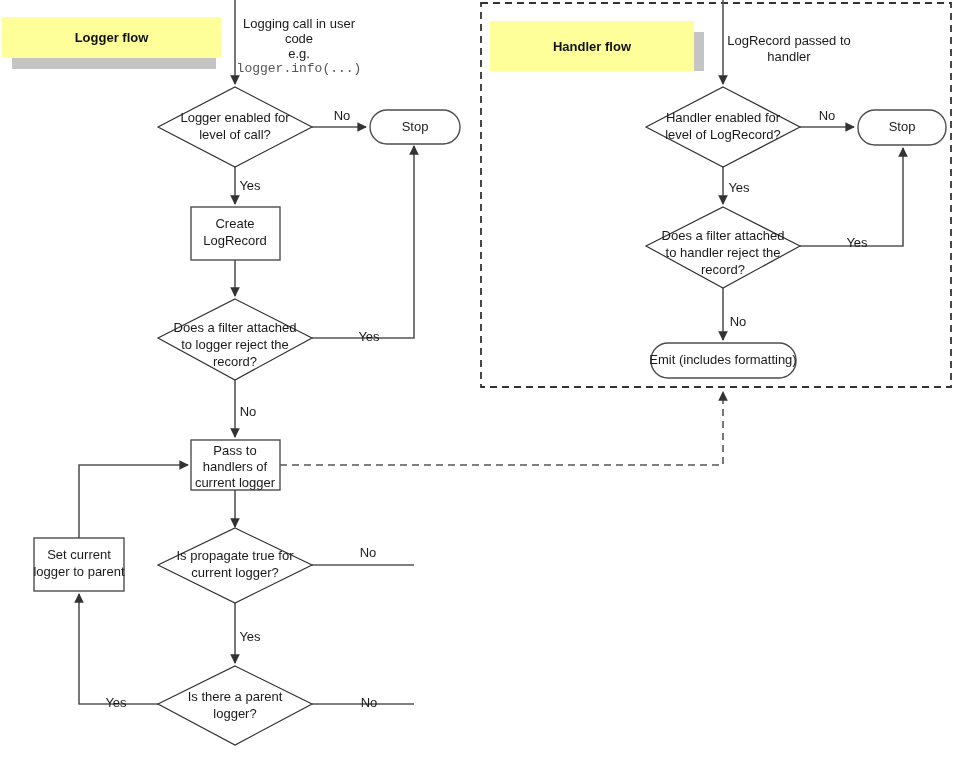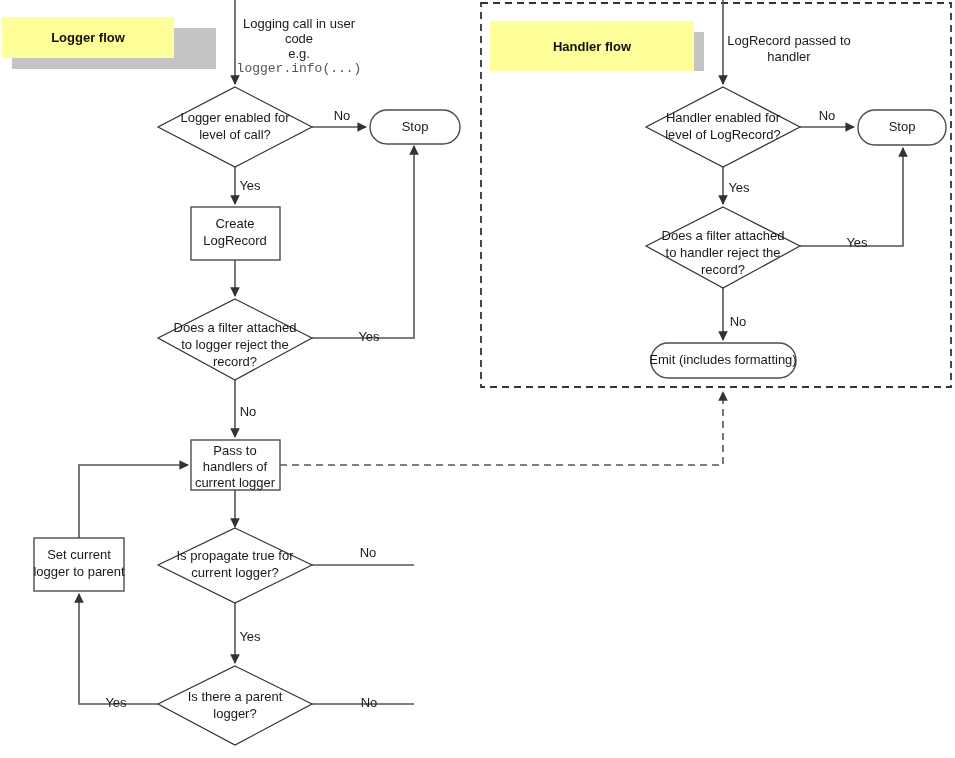--- a/index.html
+++ b/index.html
@@ -85,21 +85,21 @@
     font-weight: bold;
     color: #111111;
   }
 </style>
 </head>
 <body>
 
 <div id="canvas">
 
   <div class="banner-shadow" style="left:12px; top:28px; width:204px; height:41px;"></div>
-  <div class="banner" style="left:2px; top:17px; width:172px; height:41px;">
+  <div class="banner" style="left:2px; top:17px; width:219px; height:41px;">
     <span>Logger flow</span>
   </div>
 
   <div class="banner-shadow" style="left:500px; top:32px; width:204px; height:39px;"></div>
   <div class="banner" style="left:490px; top:21px; width:204px; height:50px;">
     <span>Handler flow</span>
   </div>
 
   <svg class="flow" viewBox="0 0 955 758">
     <defs>

